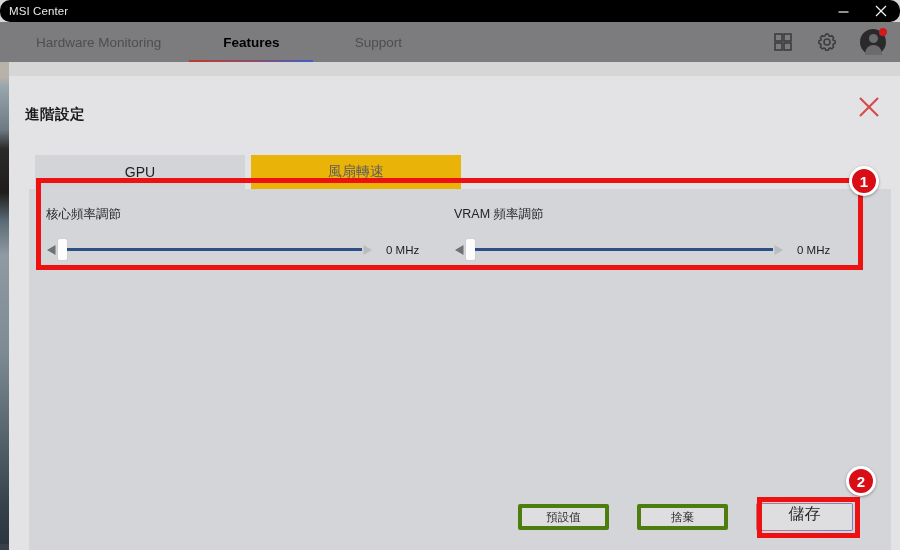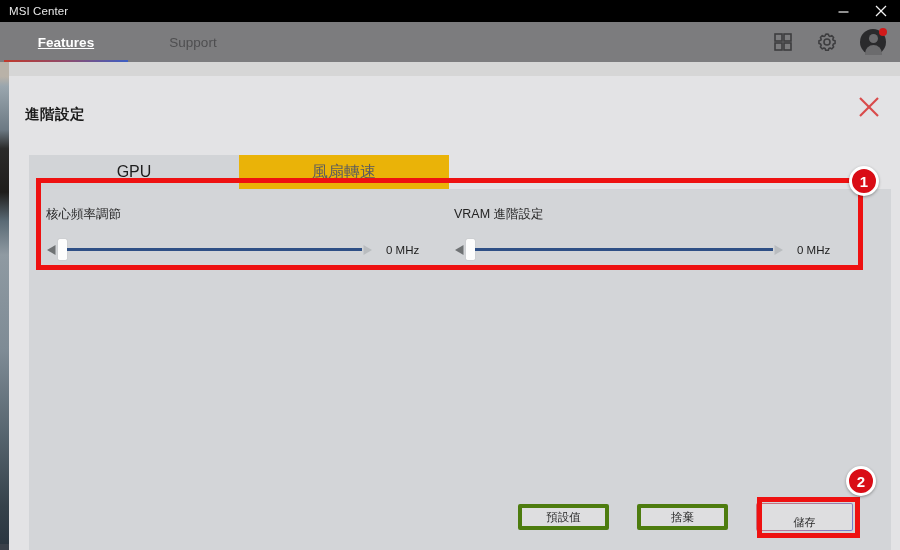--- a/index.html
+++ b/index.html
@@ -6,21 +6,21 @@
   html, body {
     width: 900px; height: 550px;
     overflow: hidden;
     font-family: "Liberation Sans", "DejaVu Sans", sans-serif;
   }
   body { background: #d6d6d6; position: relative; }
 
   
   .titlebar {
     position: absolute; left: 0; top: 0; width: 900px; height: 22px;
-    background: #000000; display: flex; align-items: center;
+    background: #000000; display: flex; align-items: center; border-radius: 10px;
   }
   .titlebar-text {
     color: #e8e8e8; font-size: 11.5px; margin-left: 9px; letter-spacing: .1px;
   }
   .win-controls {
     position: absolute; right: 0; top: 0; height: 22px;
     display: flex; align-items: stretch;
   }
   .win-btn {
     width: 38px; display: flex; align-items: center; justify-content: center;
@@ -36,21 +36,21 @@
   }
   .nav-tabs { display: flex; align-items: stretch; height: 40px; }
   .nav-tab {
     position: relative; display: flex; align-items: center; justify-content: center;
     font-size: 13.5px; color: #4e4e50; padding: 0 24px; height: 40px;
     white-space: nowrap;
   }
   .nav-tab.first { margin-left: 12px; min-width: 148px; }
   .nav-tab.mid { min-width: 132px; }
   .nav-tab.last { min-width: 122px; }
-  .nav-tab.active { color: #ffffff; font-weight: bold; text-decoration: underline; }
+  .nav-tab.active { color: #000000; font-weight: bold; }
   .nav-tab.active::after {
     content: ""; position: absolute; left: 4px; right: 4px; bottom: 0; height: 2px;
     background: linear-gradient(90deg, #c0392b 0%, #8e4b6b 50%, #3d5fc4 100%);
   }
   .nav-right {
     position: absolute; right: 14px; top: 0; height: 40px;
     display: flex; align-items: center; gap: 22px;
   }
   .nav-icon { width: 22px; height: 22px; display: flex; align-items: center; justify-content: center; }
   .nav-icon svg { display: block; }
@@ -105,21 +105,21 @@
   .dialog-close svg { display: block; }
 
   
   .tabrow {
     position: absolute; left: 20px; top: 79px; width: 435px; height: 34px;
     display: flex;
   }
   .tab {
     flex: 0 0 210px; height: 34px;
     display: flex; align-items: center; justify-content: center;
-    font-size: 16px; color: #4a4a4c;
+    font-size: 14px; color: #4a4a4c; margin-left: 6px;
   }
   .tab.active { background: #d2d4d7; color: #1e1e1e; }
   .tab.inactive { background: #eab308; color: #5c5c5e; }
 
   
   .content {
     position: absolute; left: 20px; top: 113px; width: 862px; height: 360px;
     background: #d3d5d8;
     padding-left: 32px;
   }
@@ -173,22 +173,22 @@
     font-size: 11.5px; color: #2a2a2a;
   }
   .btn-save {
     width: 97px; height: 28px; border: 0; border-radius: 2px;
     background: linear-gradient(135deg, #d46a72 0%, #b37a9a 45%, #6f7fd0 100%);
     padding: 1px;
     display: flex; align-items: stretch;
   }
   .btn-save-inner {
     flex: 1; background: #dedee0; border-radius: 1px;
-    display: flex; align-items: flex-end; justify-content: center;
-    font-size: 11px; color: #2a2a2a;
+    display: flex; align-items: flex-start; justify-content: center;
+    font-size: 16px; color: #2a2a2a;
   }
 </style>
 </head>
 <body>
 
 <div class="titlebar">
   <span class="titlebar-text">MSI Center</span>
   <div class="win-controls">
     <div class="win-btn">
       <svg width="13" height="13" viewBox="0 0 13 13" aria-hidden="true">
@@ -199,20 +199,23 @@
       <svg width="14" height="14" viewBox="0 0 14 14" aria-hidden="true">
         <line x1="2" y1="2" x2="12" y2="12" stroke="#f2f2f2" stroke-width="1.3"></line>
         <line x1="12" y1="2" x2="2" y2="12" stroke="#f2f2f2" stroke-width="1.3"></line>
       </svg>
     </div>
   </div>
 </div>
 
 <div class="navbar">
   <div class="nav-tabs">
+    <div class="nav-tab first">
+      <span>Hardware Monitoring</span>
+    </div>
     <div class="nav-tab mid active">
       <span>Features</span>
     </div>
     <div class="nav-tab last">
       <span>Support</span>
     </div>
   </div>
 
   <div class="nav-right">
     <div class="nav-icon">
@@ -277,21 +280,21 @@
         <span class="arrow-right">
           <svg width="11" height="14" viewBox="0 0 11 14" aria-hidden="true">
             <polygon points="1.5,2 1.5,12 10,7" fill="#b9bcbf"></polygon>
           </svg>
         </span>
         <span class="slider-value">0 MHz</span>
       </div>
     </div>
 
     <div class="slider-group" style="left:425px; top:17px; width:410px;">
-      <div class="slider-label">VRAM 進階設定</div>
+      <div class="slider-label">VRAM 頻率調節</div>
       <div class="slider-row">
         <span class="arrow-left">
           <svg width="11" height="14" viewBox="0 0 11 14" aria-hidden="true">
             <polygon points="9.5,2 9.5,12 1,7" fill="#6f7274"></polygon>
           </svg>
         </span>
         <span class="slider-handle"></span>
         <span class="slider-track" style="width:298px;"></span>
         <span class="arrow-right">
           <svg width="11" height="14" viewBox="0 0 11 14" aria-hidden="true">

